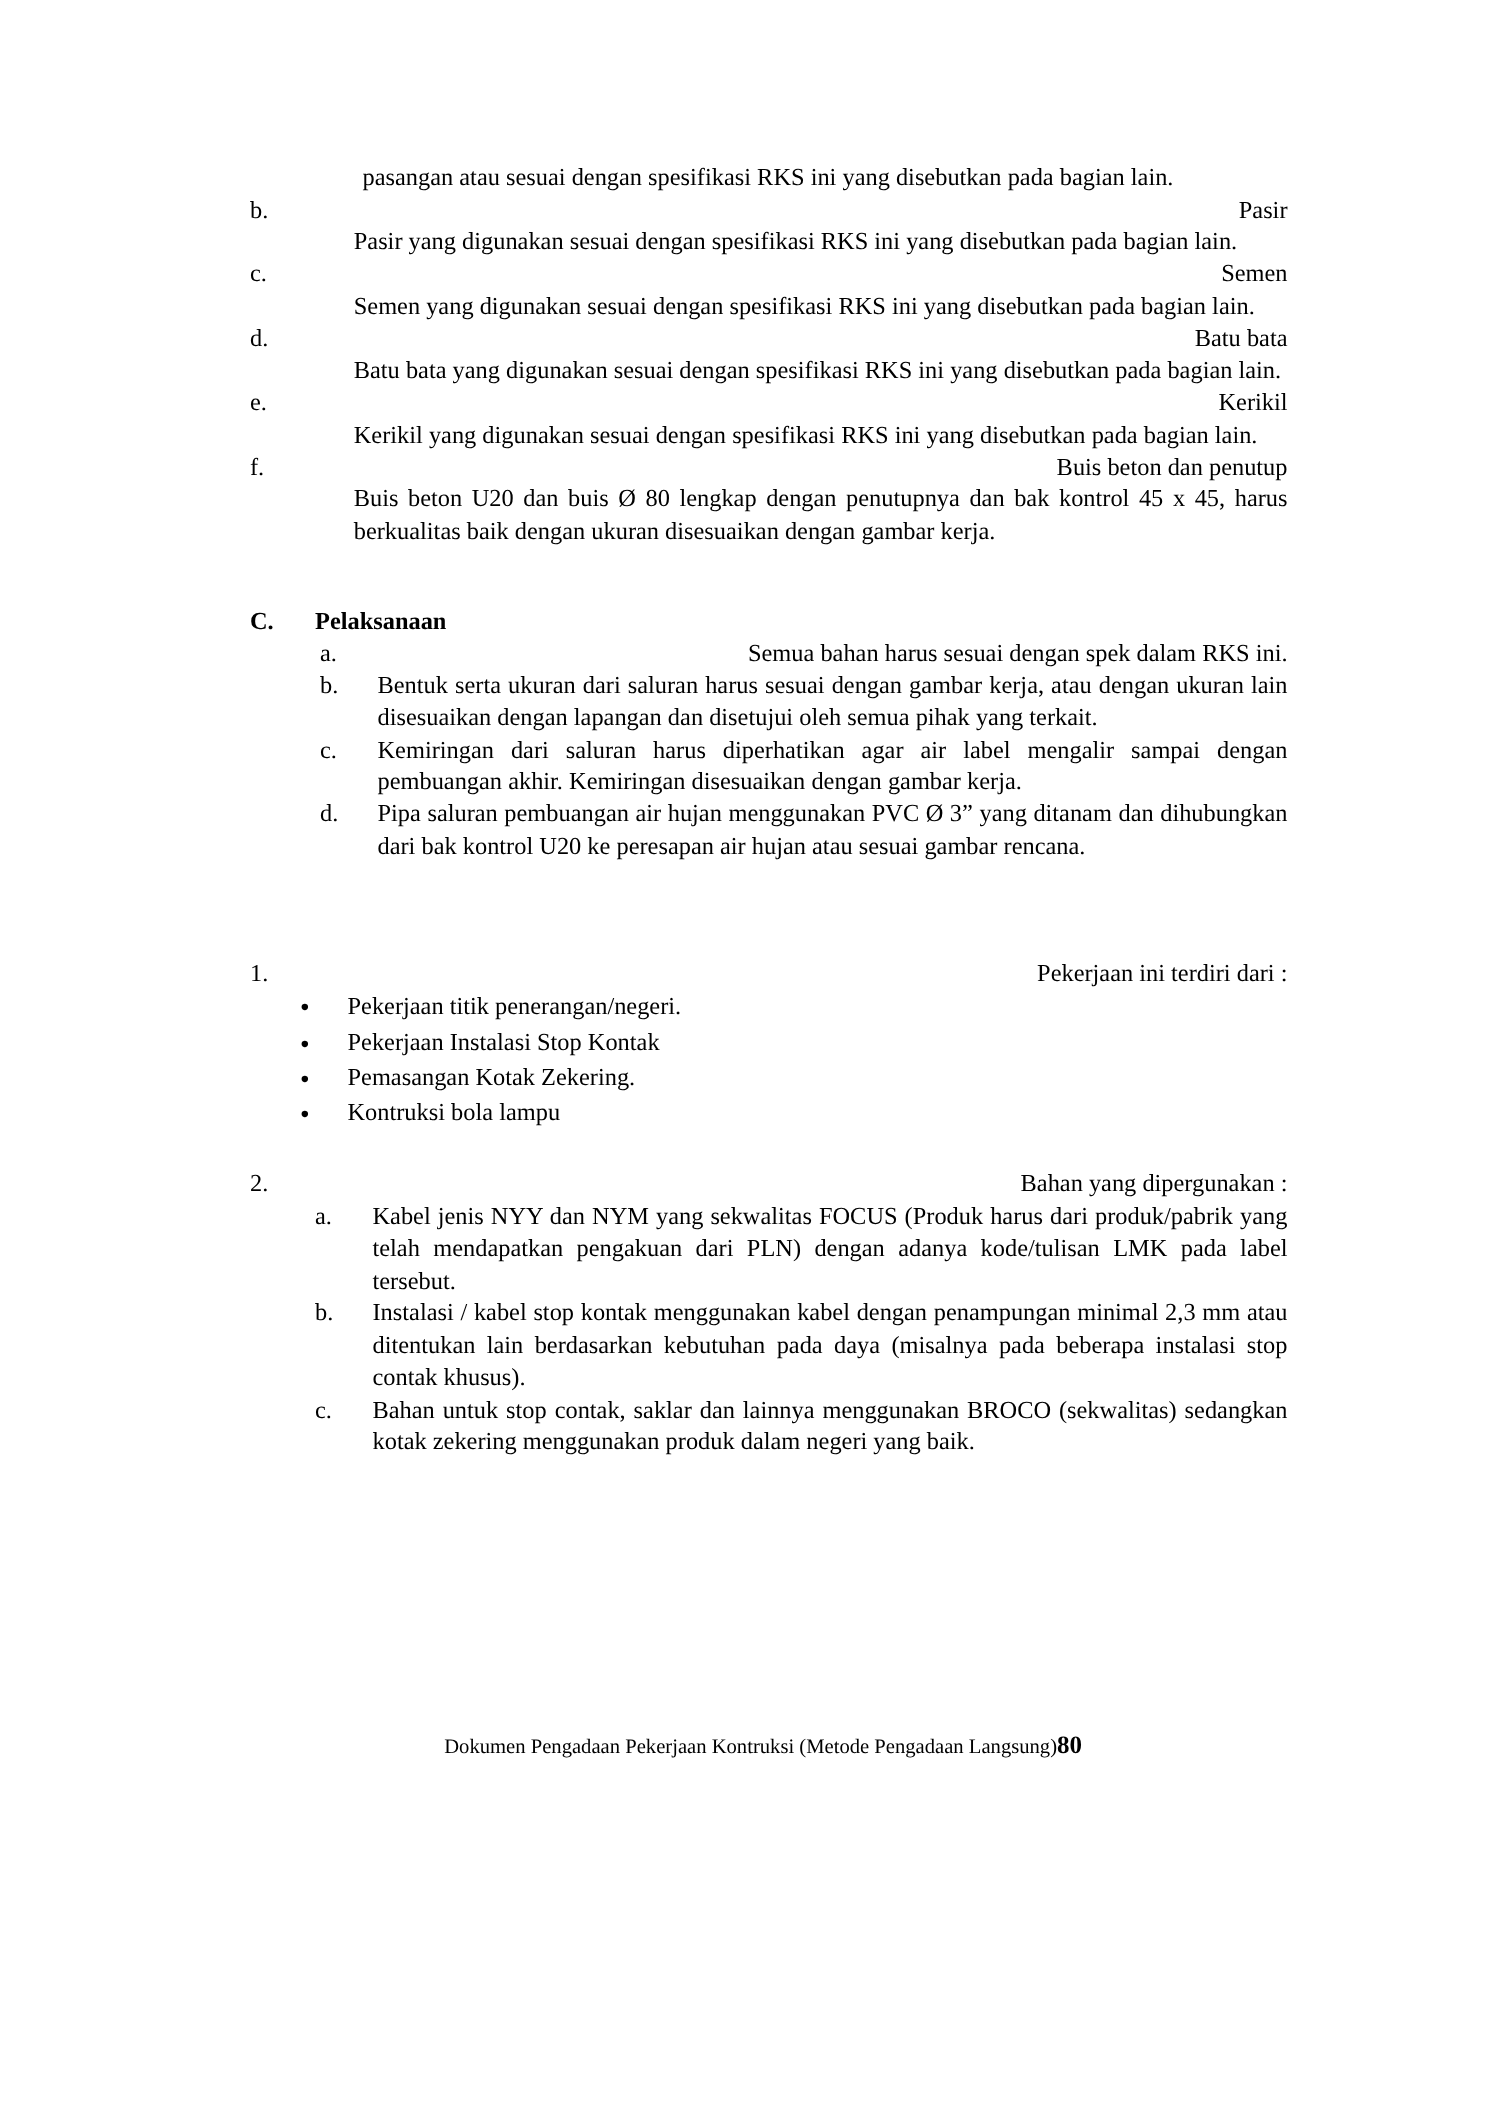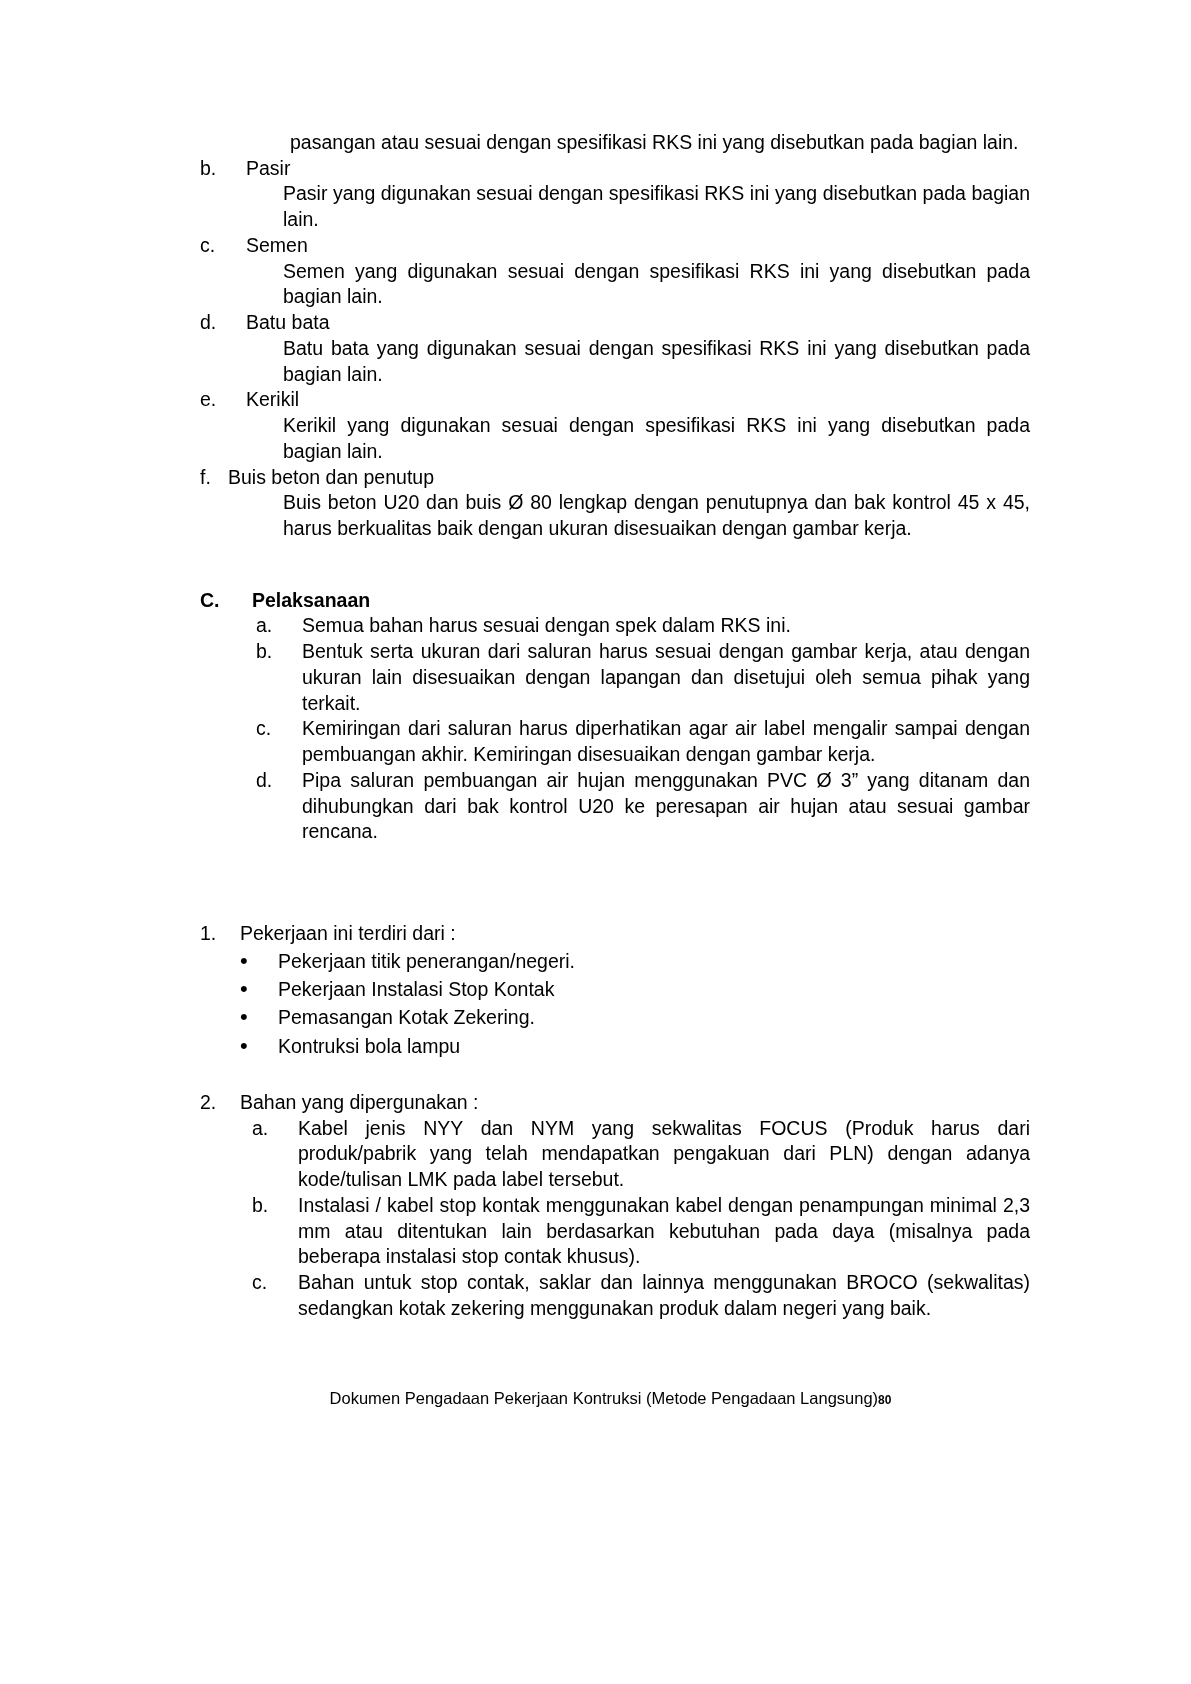--- a/index.html
+++ b/index.html
@@ -13,20 +13,21 @@
     font-family: "Liberation Sans", sans-serif;
     color: #000000;
     position: relative;
   }
   .page {
     position: relative;
     width: 1191px;
     height: 1496px;
     box-sizing: border-box;
     padding: 130px 72px 0 200px;
+    font-family: Liberation Serif, serif;
   }
   .content {
     width: 830px;
     font-size: 19.5px;
     line-height: 1.32;
   }
 
   
   .row {
     display: flex;
@@ -37,21 +38,21 @@
     width: 46px;
   }
   .marker.narrow {
     width: 28px;
   }
   .body-txt {
     flex: 1 1 auto;
     text-align: justify;
   }
   .body-txt.nojust {
-    text-align: left;
+    text-align: right;
   }
   .para-sub {
     margin-left: 83px;
     text-align: justify;
   }
   .lead-para {
     text-align: justify;
     margin-left: 90px;
   }
 
@@ -115,21 +116,21 @@
     left: 200px;
     right: 170px;
     bottom: 88px;
     display: flex;
     align-items: baseline;
     justify-content: center;
     font-size: 16.5px;
   }
   .footer .pageno {
     font-weight: bold;
-    font-size: 12px;
+    font-size: 20px;
   }
 </style>
 </head>
 <body>
 
 <div class="page">
   <div class="content">
 
     <div class="lead-para">pasangan atau sesuai dengan spesifikasi RKS ini yang disebutkan pada bagian lain.</div>
 

